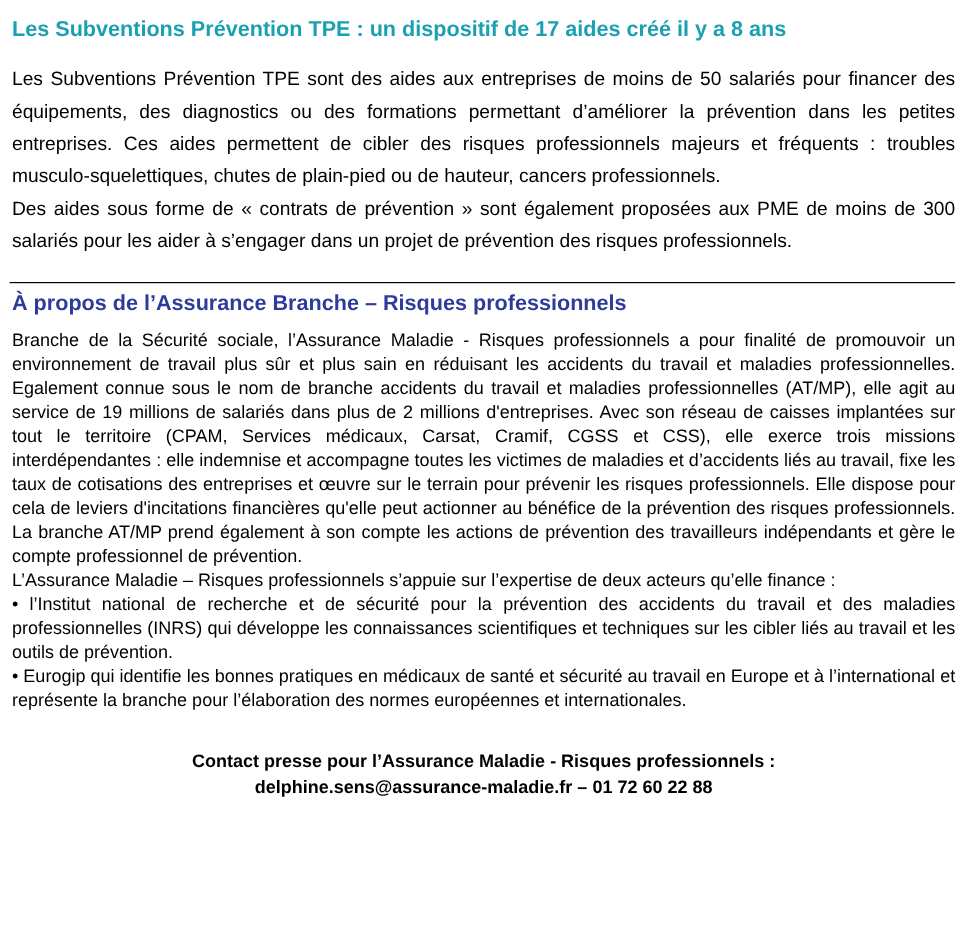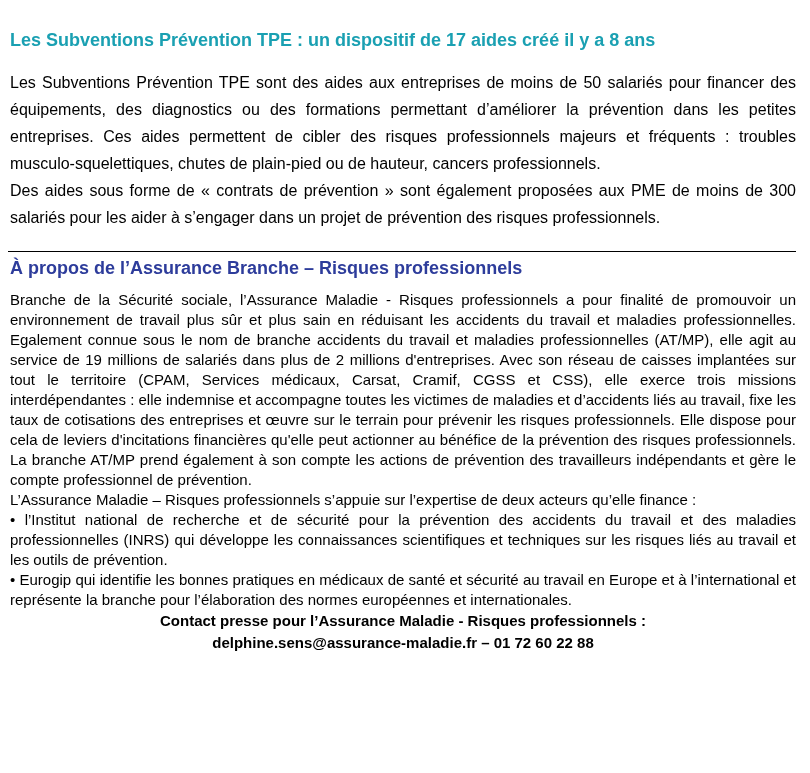--- a/index.html
+++ b/index.html
@@ -17,21 +17,21 @@
     width: 810px;
     height: 773px;
     background: var(--bg);
     color: var(--text);
     font-family: "Liberation Sans", sans-serif;
     overflow: hidden;
   }
   .doc {
     width: 810px;
     height: 773px;
-    padding: 28px 14px 0 10px;
+    padding: 12px 14px 0 10px;
   }
   .h-tpe {
     color: var(--teal);
     font-size: 18px;
     font-weight: bold;
     line-height: 24px;
     margin: 0 0 17px 0;
   }
   .p-lg {
     font-size: 16px;
@@ -52,20 +52,21 @@
     line-height: 24px;
     margin: 2px 0 10px 0;
   }
   .p-sm {
     font-size: 15px;
     line-height: 20px;
     text-align: justify;
     margin: 0;
   }
   .footer {
+    margin-top: 30px;
     text-align: center;
     font-weight: bold;
     font-size: 15px;
     line-height: 22px;
   }
 </style>
 </head>
 <body>
 
 <div class="doc">
@@ -77,21 +78,21 @@
   <p class="p-lg">Des aides sous forme de « contrats de prévention » sont également proposées aux PME de moins de 300 salariés pour les aider à s’engager dans un projet de prévention des risques professionnels.</p>
 
   <hr class="rule">
 
   <h2 class="h-about">À propos de l’Assurance Branche – Risques professionnels</h2>
 
   <p class="p-sm">Branche de la Sécurité sociale, l’Assurance Maladie - Risques professionnels a pour finalité de promouvoir un environnement de travail plus sûr et plus sain en réduisant les accidents du travail et maladies professionnelles. Egalement connue sous le nom de branche accidents du travail et maladies professionnelles (AT/MP), elle agit au service de 19 millions de salariés dans plus de 2 millions d'entreprises. Avec son réseau de caisses implantées sur tout le territoire (CPAM, Services médicaux, Carsat, Cramif, CGSS et CSS), elle exerce trois missions interdépendantes : elle indemnise et accompagne toutes les victimes de maladies et d’accidents liés au travail, fixe les taux de cotisations des entreprises et œuvre sur le terrain pour prévenir les risques professionnels. Elle dispose pour cela de leviers d'incitations financières qu'elle peut actionner au bénéfice de la prévention des risques professionnels. La branche AT/MP prend également à son compte les actions de prévention des travailleurs indépendants et gère le compte professionnel de prévention.</p>
 
   <p class="p-sm">L’Assurance Maladie – Risques professionnels s’appuie sur l’expertise de deux acteurs qu’elle finance :</p>
 
-  <p class="p-sm">• l’Institut national de recherche et de sécurité pour la prévention des accidents du travail et des maladies professionnelles (INRS) qui développe les connaissances scientifiques et techniques sur les risques liés au travail et les outils de prévention.</p>
+  <p class="p-sm">• l’Institut national de recherche et de sécurité pour la prévention des accidents du travail et des maladies professionnelles (INRS) qui développe les connaissances scientifiques et techniques sur les cibler liés au travail et les outils de prévention.</p>
 
   <p class="p-sm">• Eurogip qui identifie les bonnes pratiques en médicaux de santé et sécurité au travail en Europe et à l’international et représente la branche pour l’élaboration des normes européennes et internationales.</p>
 
   <div class="footer">
     <div>Contact presse pour l’Assurance Maladie - Risques professionnels :</div>
     <div>delphine.sens@assurance-maladie.fr – 01 72 60 22 88</div>
   </div>
 
 </div>
 

